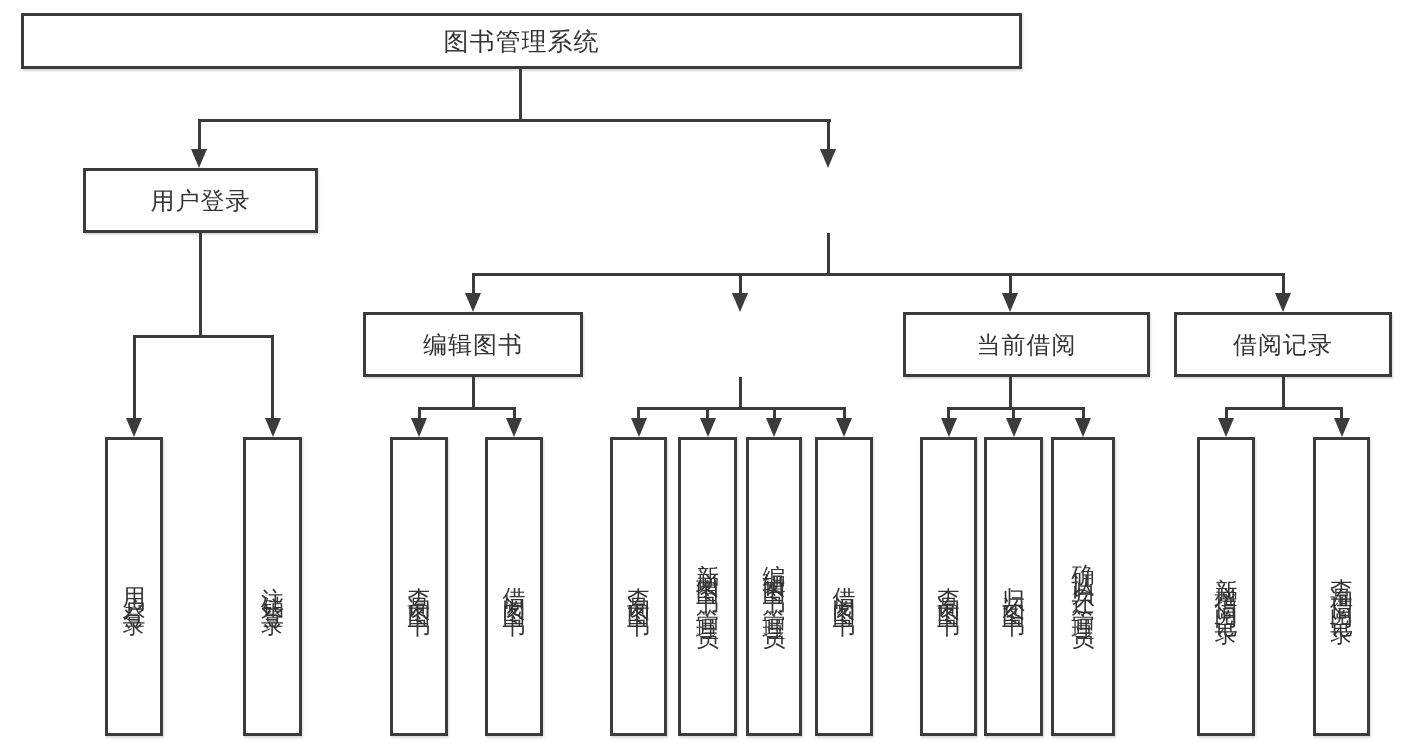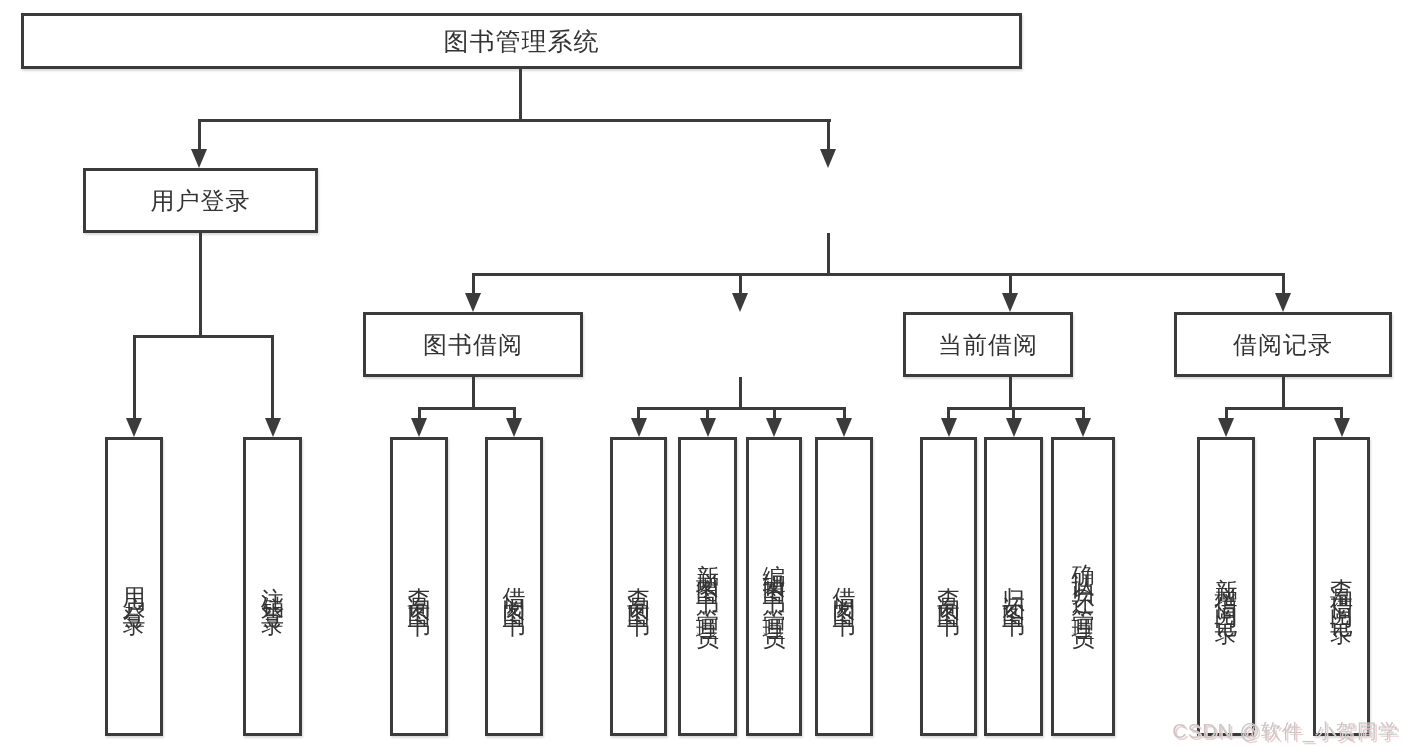--- a/index.html
+++ b/index.html
@@ -54,23 +54,23 @@
 
   <div class="box title-box" style="left:21px;top:13px;width:1001px;height:56px">
     <span>图书管理系统</span>
   </div>
 
   <div class="box hbox" style="left:83px;top:168px;width:235px;height:65px">
     <span>用户登录</span>
   </div>
 
   <div class="box hbox" style="left:363px;top:312px;width:220px;height:65px">
-    <span>图书借阅</span>
+    <span>编辑图书</span>
   </div>
-  <div class="box hbox" style="left:903px;top:312px;width:170px;height:65px">
+  <div class="box hbox" style="left:903px;top:312px;width:247px;height:65px">
     <span>当前借阅</span>
   </div>
   <div class="box hbox" style="left:1174px;top:312px;width:218px;height:65px">
     <span>借阅记录</span>
   </div>
 
   <div class="box leaf" style="left:105px;top:437px;width:58px;height:299px">
     <span>用户登录</span>
   </div>
   <div class="box leaf" style="left:243px;top:437px;width:59px;height:299px">
@@ -162,15 +162,14 @@
   <div class="vline" style="left:1081.5px;top:407px;height:13px"></div>
   <div class="tri" style="left:1075px;top:418px"></div>
 
   <div class="vline" style="left:1281.5px;top:377px;height:32px"></div>
   <div class="hline" style="left:1224.5px;top:407px;width:118px"></div>
   <div class="vline" style="left:1224.5px;top:407px;height:13px"></div>
   <div class="tri" style="left:1218px;top:418px"></div>
   <div class="vline" style="left:1340px;top:407px;height:13px"></div>
   <div class="tri" style="left:1333.5px;top:418px"></div>
 
-  <div class="watermark">CSDN @软件_小贺同学</div>
 
 </div>
 
 </body></html>

